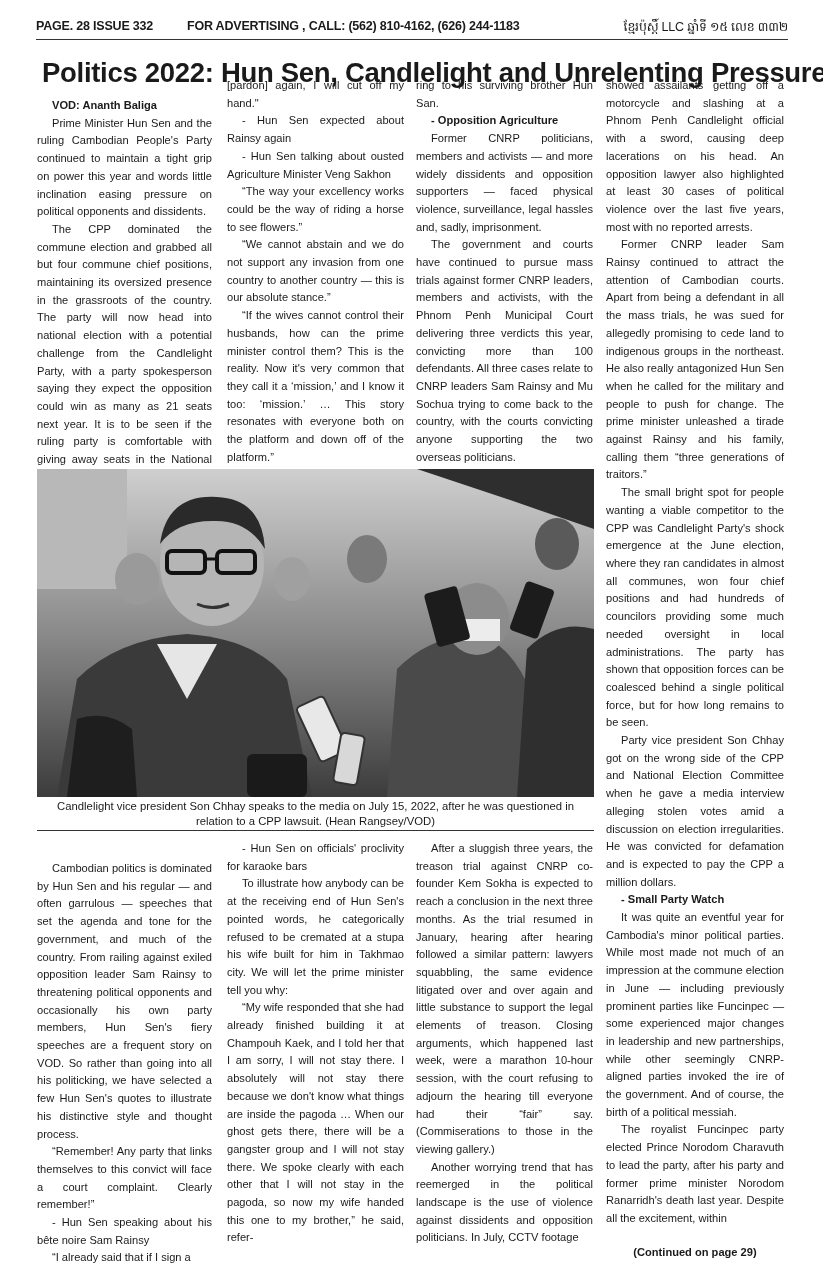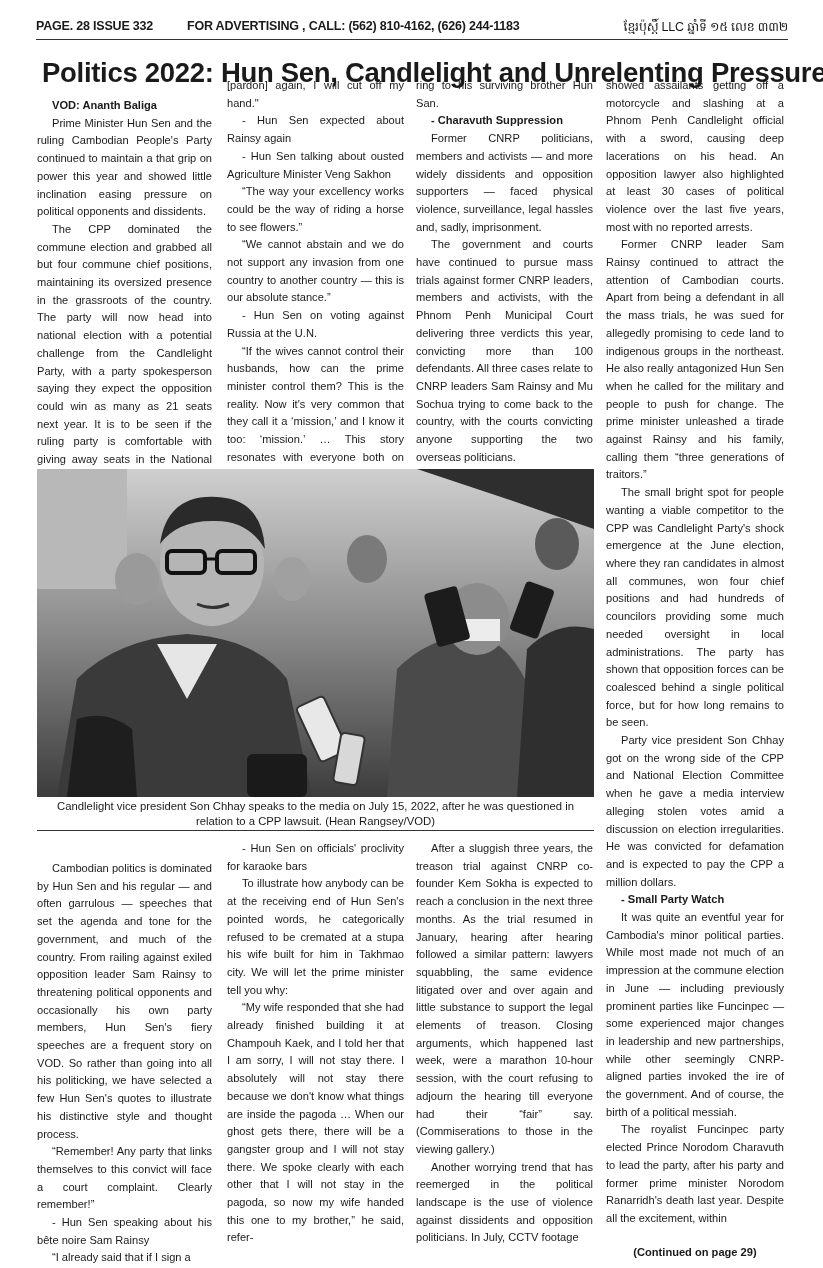--- a/index.html
+++ b/index.html
@@ -40,37 +40,36 @@
   <span class="mh-page">PAGE. 28  ISSUE 332</span>
   <span class="mh-ad">FOR ADVERTISING ,  CALL: (562) 810-4162, (626) 244-1183</span>
   <span class="mh-khmer">ខ្មែរប៉ុស្ដិ៍ LLC ឆ្នាំទី ១៥  លេខ ៣៣២</span>
 </div>
 <div class="mh-rule"></div>
 
 <h1 class="headline" style="margin:16px;">Politics 2022: Hun Sen, Candlelight and Unrelenting Pressure</h1>
 
 <div class="col c1 top">
   <p class="byline">VOD: Ananth Baliga</p>
-  <p>Prime Minister Hun Sen and the ruling Cambodian People's Party continued to maintain a that grip on power this year and showed little inclination easing pressure on political opponents and dissidents.</p>
+  <p>Prime Minister Hun Sen and the ruling Cambodian People's Party continued to maintain a tight grip on power this year and words little inclination easing pressure on political opponents and dissidents.</p>
   <p>The CPP dominated the commune election and grabbed all but four commune chief positions, maintaining its oversized presence in the grassroots of the country. The party will now head into national election with a potential challenge from the Candlelight Party, with a party spokesperson saying they expect the opposition could win as many as 21 seats next year. It is to be seen if the ruling party is comfortable with giving away seats in the National Assembly, where it currently holds all 125 seats.</p>
 </div>
 
 <div class="col c2 top">
   <p class="noindent">[pardon] again, I will cut off my hand."</p>
   <p>- Hun Sen expected about Rainsy again</p>
   <p>- Hun Sen talking about ousted Agriculture Minister Veng Sakhon</p>
   <p>“The way your excellency works could be the way of riding a horse to see flowers.”</p>
   <p>“We cannot abstain and we do not support any invasion from one country to another country — this is our absolute stance.”</p>
-  <p>- Hun Sen on voting against Russia at the U.N.</p>
   <p>“If the wives cannot control their husbands, how can the prime minister control them? This is the reality. Now it's very common that they call it a ‘mission,’ and I know it too: ‘mission.’ … This story resonates with everyone both on the platform and down off of the platform.”</p>
 </div>
 
 <div class="col c3 top">
   <p class="noindent">ring to his surviving brother Hun San.</p>
-  <p class="sub">- Charavuth Suppression</p>
+  <p class="sub">- Opposition Agriculture</p>
   <p>Former CNRP politicians, members and activists — and more widely dissidents and opposition supporters — faced physical violence, surveillance, legal hassles and, sadly, imprisonment.</p>
   <p>The government and courts have continued to pursue mass trials against former CNRP leaders, members and activists, with the Phnom Penh Municipal Court delivering three verdicts this year, convicting more than 100 defendants. All three cases relate to CNRP leaders Sam Rainsy and Mu Sochua trying to come back to the country, with the courts convicting anyone supporting the two overseas politicians.</p>
 </div>
 
 <div class="col c4 top">
   <p class="noindent">showed assailants getting off a motorcycle and slashing at a Phnom Penh Candlelight official with a sword, causing deep lacerations on his head. An opposition lawyer also highlighted at least 30 cases of political violence over the last five years, most with no reported arrests.</p>
   <p>Former CNRP leader Sam Rainsy continued to attract the attention of Cambodian courts. Apart from being a defendant in all the mass trials, he was sued for allegedly promising to cede land to indigenous groups in the northeast. He also really antagonized Hun Sen when he called for the military and people to push for change. The prime minister unleashed a tirade against Rainsy and his family, calling them “three generations of traitors.”</p>
   <p>The small bright spot for people wanting a viable competitor to the CPP was Candlelight Party's shock emergence at the June election, where they ran candidates in almost all communes, won four chief positions and had hundreds of councilors providing some much needed oversight in local administrations. The party has shown that opposition forces can be coalesced behind a single political force, but for how long remains to be seen.</p>
   <p>Party vice president Son Chhay got on the wrong side of the CPP and National Election Committee when he gave a media interview alleging stolen votes amid a discussion on election irregularities. He was convicted for defamation and is expected to pay the CPP a million dollars.</p>
   <p class="sub">- Small Party Watch</p>

